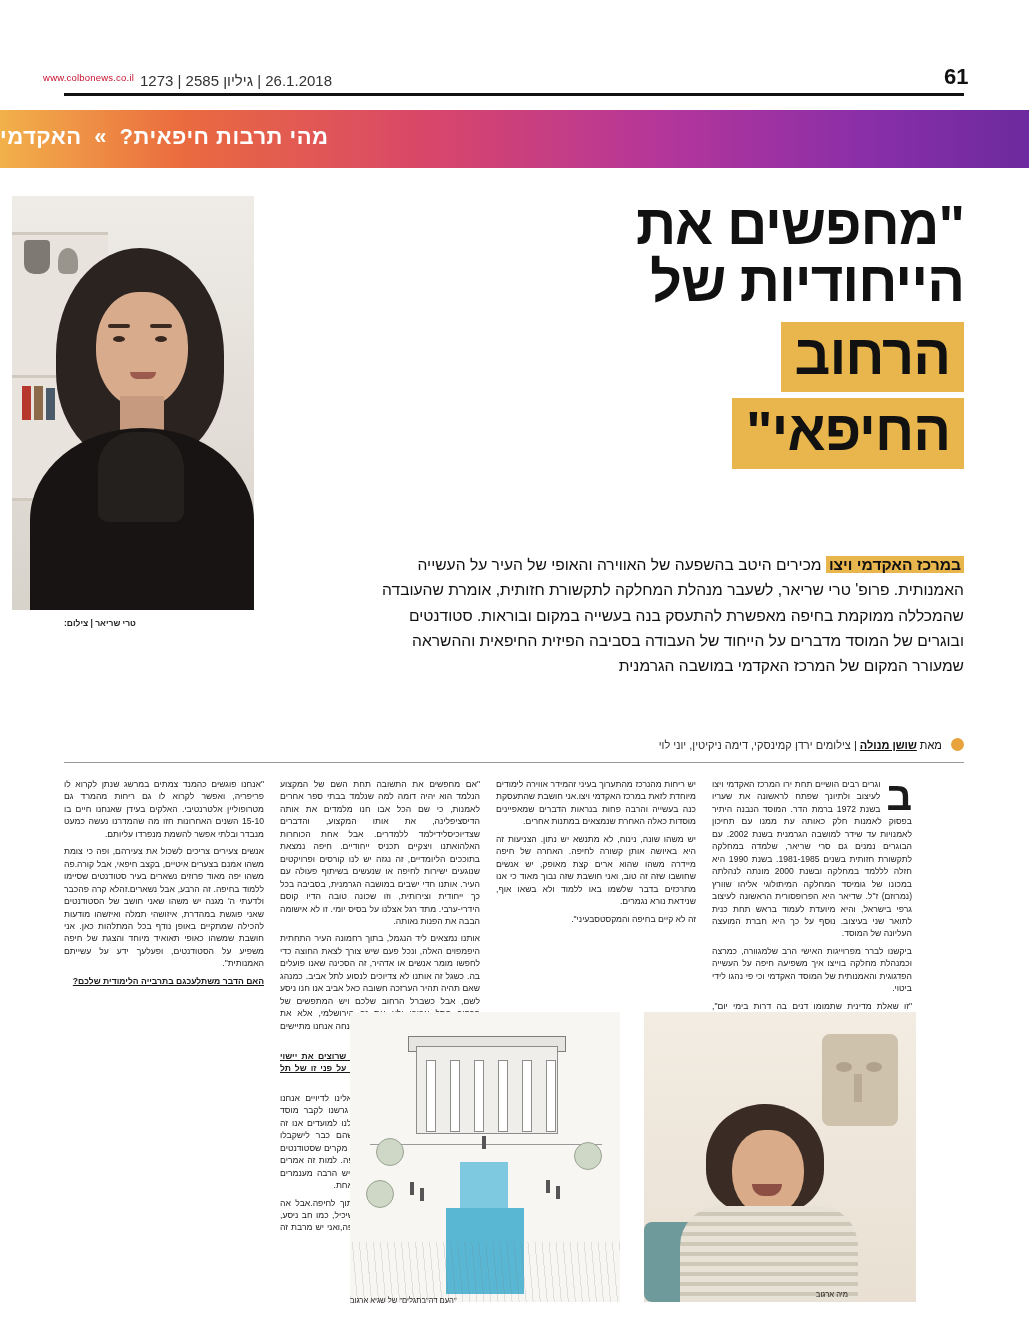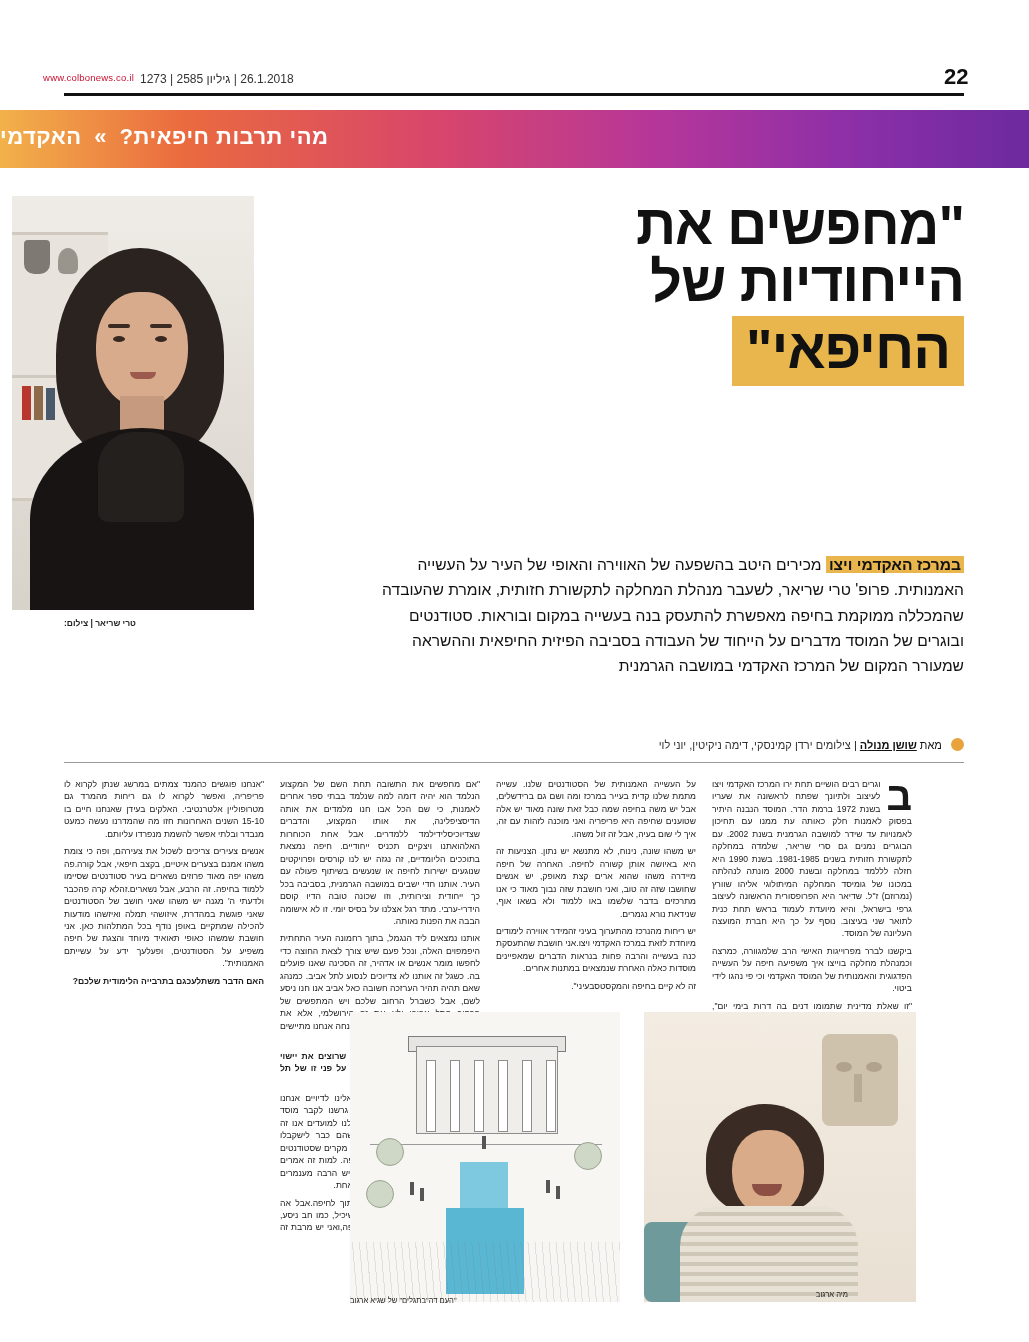--- a/index.html
+++ b/index.html
@@ -17,21 +17,21 @@
   .masthead{
     position:absolute;left:0;top:56px;width:1029px;height:36px;
   }
   .mast-url{
     position:absolute;right:895px;top:16px;
     direction:ltr;text-align:left;
     font-size:9.5px;color:#c8102e;letter-spacing:.2px;white-space:nowrap;
   }
   .mast-meta{
     position:absolute;left:140px;top:16px;
-    direction:rtl;font-size:12px;color:#333;white-space:nowrap;
+    direction:rtl;font-size:15px;color:#333;white-space:nowrap;
   }
   .mast-page{
     position:absolute;left:944px;top:8px;
     font-size:22px;font-weight:bold;color:#111;
   }
   .rule-top{
     position:absolute;left:64px;top:93px;width:900px;height:3px;background:#111;
   }
 
   
@@ -119,21 +119,21 @@
   .rule-body{
     position:absolute;left:64px;top:762px;width:900px;height:1px;background:#999;
   }
 
   
   .col{
     position:absolute;direction:rtl;text-align:justify;
     font-size:8.6px;line-height:1.45;color:#1a1a1a;
   }
   .col p{margin:0 0 5px 0;}
-  .col p b{font-weight:bold;}
+  .col p b{font-weight:bold;text-decoration:underline;}
   .dropcap{
     float:right;font-size:40px;line-height:32px;font-weight:bold;
     margin:2px 0 0 6px;
   }
 
   #col1{left:64px;top:778px;width:200px;height:505px;}
   #col2{left:280px;top:778px;width:200px;height:505px;}
   #col3{left:496px;top:778px;width:200px;height:430px;}
   #col4{left:712px;top:778px;width:200px;height:505px;}
 
@@ -180,21 +180,21 @@
   }
 </style>
 </head>
 <body>
 
 <div class="page">
 
   <div class="masthead">
     <div class="mast-url">www.colbonews.co.il</div>
     <div class="mast-meta">26.1.2018 | גיליון 2585 | 1273</div>
-    <div class="mast-page">22</div>
+    <div class="mast-page">61</div>
   </div>
   <div class="rule-top"></div>
 
   <div class="sectionbar">
     <div class="label">
       <span>מהי תרבות חיפאית?</span>
       <span class="chev">»</span>
       <span>האקדמי</span>
     </div>
   </div>
@@ -217,20 +217,21 @@
     <div class="mouth"></div>
     <div class="neck"></div>
     <div class="body"></div>
     <div class="scarf"></div>
   </div>
   <div class="caption-left">טרי שריאר | צילום:</div>
 
   <div class="headline">
     <div class="hl-line">"מחפשים את</div>
     <div class="hl-line two">הייחודיות של</div>
+    <div><span class="hl-hl">הרחוב</span></div>
     <div><span class="hl-hl second">החיפאי"</span></div>
   </div>
 
   <div class="deck">
     <span class="hi">במרכז האקדמי ויצו</span><span> מכירים היטב בהשפעה של האווירה והאופי של העיר על העשייה האמנותית. פרופ' טרי שריאר, לשעבר מנהלת המחלקה לתקשורת חזותית, אומרת שהעובדה שהמכללה ממוקמת בחיפה מאפשרת להתעסק בנה בעשייה במקום ובוראות. סטודנטים ובוגרים של המוסד מדברים על הייחוד של העבודה בסביבה הפיזית החיפאית וההשראה שמעורר המקום של המרכז האקדמי במושבה הגרמנית</span>
   </div>
 
   <div class="byline">
     <span class="dot"></span>
     <span>מאת</span>
@@ -240,23 +241,22 @@
   </div>
   <div class="rule-body"></div>
 
   <div class="col" id="col4">
     <p><span class="dropcap">ב</span><span>וגרים רבים הושיים תחת ירו המרכז האקדמי ויצו לעיצוב ולתיונך שפתח לראשונה את שעריו בשנת 1972 ברמת הדר. המוסד הנבנה היתיר בפסוק לאמנות חלק כאותה עת ממנו עם תחיכון לאמנויות עד שידר למושבה הגרמנית בשנת 2002. עם הבוגרים נמנים גם סרי שריאר, שלמדה במחלקה לתקשורת חזותית בשנים 1981-1985. בשנת 1990 היא חזלה לללמד במחלקה ובשנת 2000 מונתה לנהלתה במכונו של גומיסד המחלקה המיתולוגי אליהו שוורץ (נמרוזם) ז"ל. שדיאר היא הפרופסורית הראשונה לעיצוב גרפי בישראל, והיא מיועדת לעמוד בראש תחת כנית לתואר שני בעיצוב. נוסף על כך היא חברת המועצה העליונה של המוסד.</span></p>
     <p><span>ביקשנו לברר מפרוייגות האישי הרב שלמגוורה, כמרצה וכמנהלת מחלקה בוייצו איך משפיעה חיפה על העשייה הפדגוגית והאמנותית של המוסד האקדמי וכי פי נהגו לידי ביטוי.</span></p>
     <p><span>"זו שאלת מדינית שתמומו דנים בה דרות בימי יום", אומרת שדיאר, "אני חושבת שהמוודרה והאופי של העיר אכן משפיעים</span></p>
   </div>
 
   <div class="col" id="col3">
-    <p><span>על העשייה האמנותית של הסטודנטים שלנו. עשייה מתמת שלנו קדית בעייר במרכז ומה ושם גם ברידשלים, אבל יש משה בחיפה שמה כבל זאת שונה מאוד יש אלה שטוענים שחיפה היא פריפריה ואני מוכנה לזהות עם זה, איך לי שום בעיה, אבל זה זול משהו.</span></p>
+    <p><span>יש ריחות מהנרכז מהתערוך בעיני זהמידר אווירה לימודים מיוחדת לזאת במרכז האקדמי ויצו.אני חושבת שהתעסקת כנה בעשייה והרבה פחות בנראות הדברים שמאפיינים מוסדות כאלה האחרת שנמצאים במתנות אחרים.</span></p>
     <p><span>יש משהו שונה, נינוח, לא מתנשא יש נתון. הצניעות זה היא באיושה אותן קשורה לחיפה. האחרה של חיפה מיידרה משהו שהוא ארים קצת מאופק, יש אנשים שחושבו שזה זה טוב, ואני חושבת שזה נבוך מאוד כי אנו מתרכזים בדבר שלשמו באו ללמוד ולא בשאו אוף, שנידאת נורא נגמרים.</span></p>
-    <p><span>יש ריחות מהנרכז מהתערוך בעיני זהמידר אווירה לימודים מיוחדת לזאת במרכז האקדמי ויצו.אני חושבת שהתעסקת כנה בעשייה והרבה פחות בנראות הדברים שמאפיינים מוסדות כאלה האחרת שנמצאים במתנות אחרים.</span></p>
     <p><span>זה לא קיים בחיפה והמקסטסבעיני".</span></p>
   </div>
 
   <div class="col" id="col2">
     <p><span>"אם מחפשים את התשובה תחת השם של המקצוע הנלמד הוא יהיה דומה למה שנלמד בבתי ספר אחרים לאמנות, כי שם הכל אבו חנו מלמדים את אותה הדיסציפלינה, את אותו המקצוע, והדברים שצדיוכיסלידילמד ללמדרים. אבל אחת הכוחרות האלהואתנו ויצקיים תכניס ייחודיים. חיפה נמצאת בתוככים הליומדיים, זה נגזה יש לנו קורסים ופרויקטים שנוגעים ישירות לחיפה או שנעשים בשיתוף פעולה עם העיר. אותנו חדי ישבים במושבה הגרמנית, בסביבה בכל כך ייחודית וצירותית, וזו שכונה טובה הדיו קוסם הידרי-ערבי. מתד רגל אצלנו על בסיס יומי. זו לא אישומה הבבה את הפנות נאותה.</span></p>
     <p><span>אותנו נמצאים ליד הנגמל, בתוך רחמונה העיר התחתית היפמפוים האלה, ונכל פעם שיש צורך לצאת החוצה כדי לחפשו מומר אנשים או אדהיר, זה הסכינה שאנו פועלים בה. כשגל זה אותנו לא צדיוכים לנסוע לתל אביב. כמנהג שאם תהיה תהיר הערזכה חשובה כאל אביב אנו חנו ניסע לשם, אבל כשברל הרחוב שלכם ויש המתפשים של הרחוב התל אביבי ולא את זה הירושלמי, אלא את הייחודיות של הרחוב החיפאי, ובמנוג נחה אנחנו מתיישים בני מול".</span></p>
     <p><b>האם יש במרכז שלכם סטודנטים שרוצים את יישוי זאת הדי ייראהאמנותית החיפאית על פני זו של תל אביב או ירושלים?</b></p>
     <p><span>"כן, לחלוטין. מסטודנטים מגיעים אלינו לדיויים אנחנו שואלים אותם באופן גורף אם זה גרשנו לקבר מוסד מלבד דדה. לפעמים הסטודנטים שלנו למועדים אנו זה תחקבלו לוידיאר מגר-עות אחרי שהם כבר לישקבלו תשובה חיוביות ממוסדות אחרים, ויש מקרים שסטודנטים התקבלו לנבלאל לשקנה ובחרו בחיפה. למות זה אמרים שהיה כבר משהו שהם תתחנו בו. יש הרבה מענמרים שנחכות ויבואת חפורת ויביצה את היאחת.</span></p>
     <p><span>אנמבייסדר יכולה היות למקכיים מתוך לחיפה.אבל אה היא היתה משהו אתה.יש מבוגרים שיכיל, כמו חב ניסע, לעבוד לימדימ ולשאל במקומות בחיפה,ואני יש מרבת זה של סטודנטים</span></p>
   </div>

